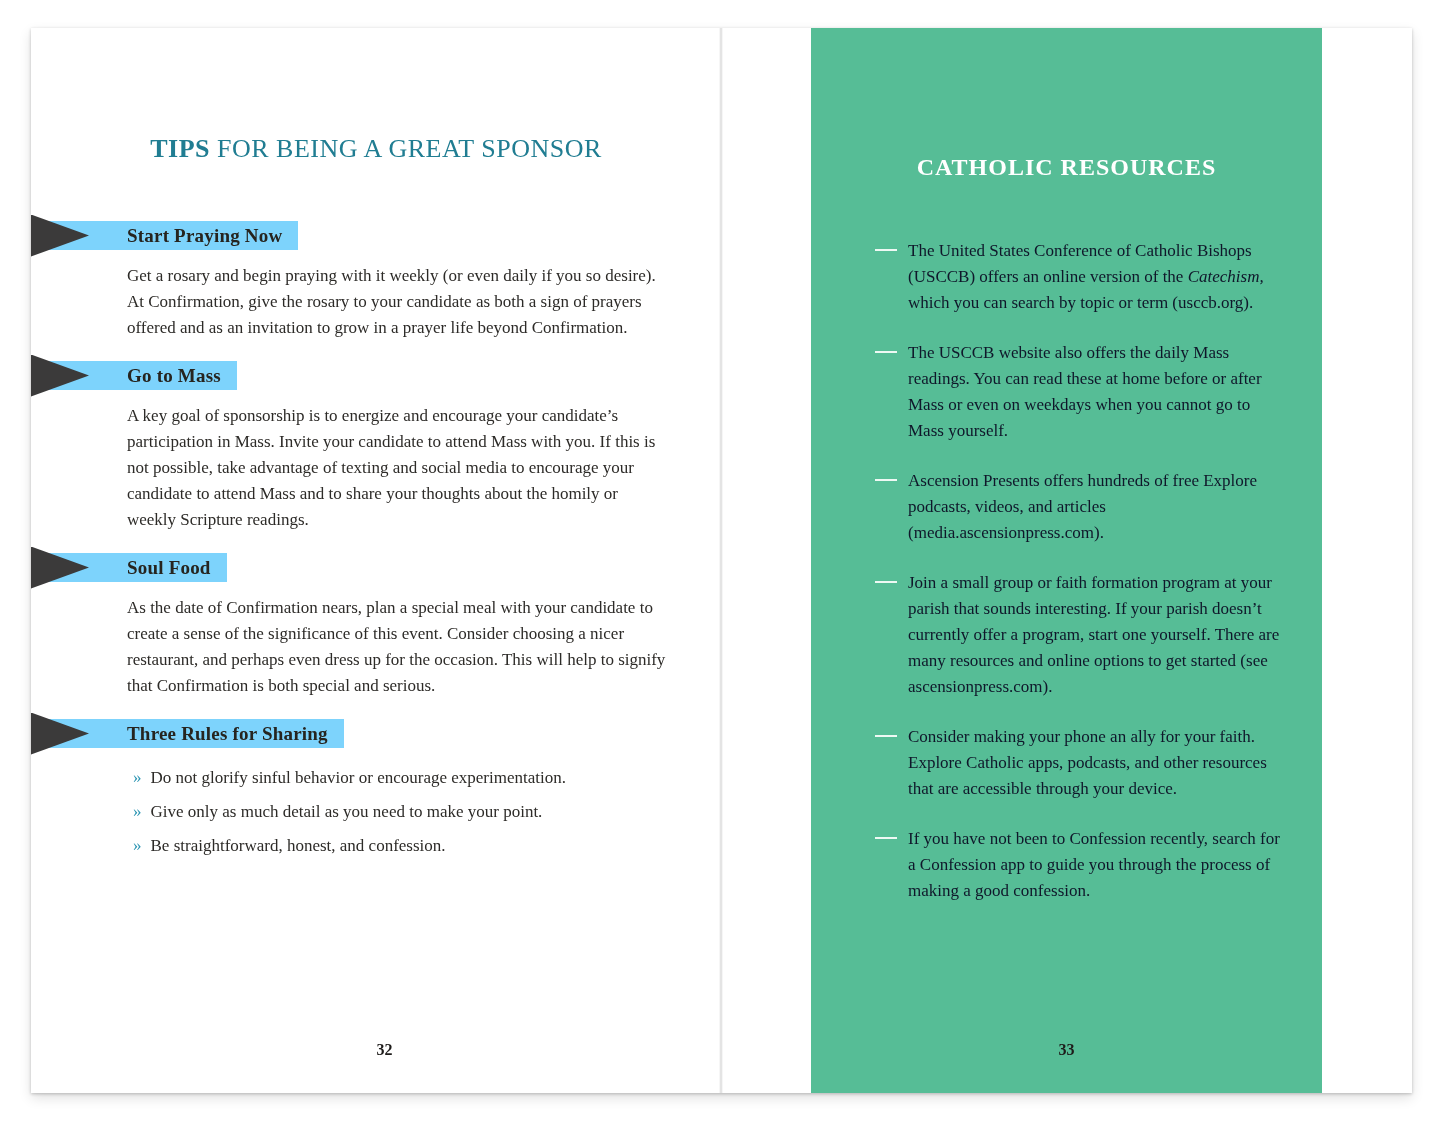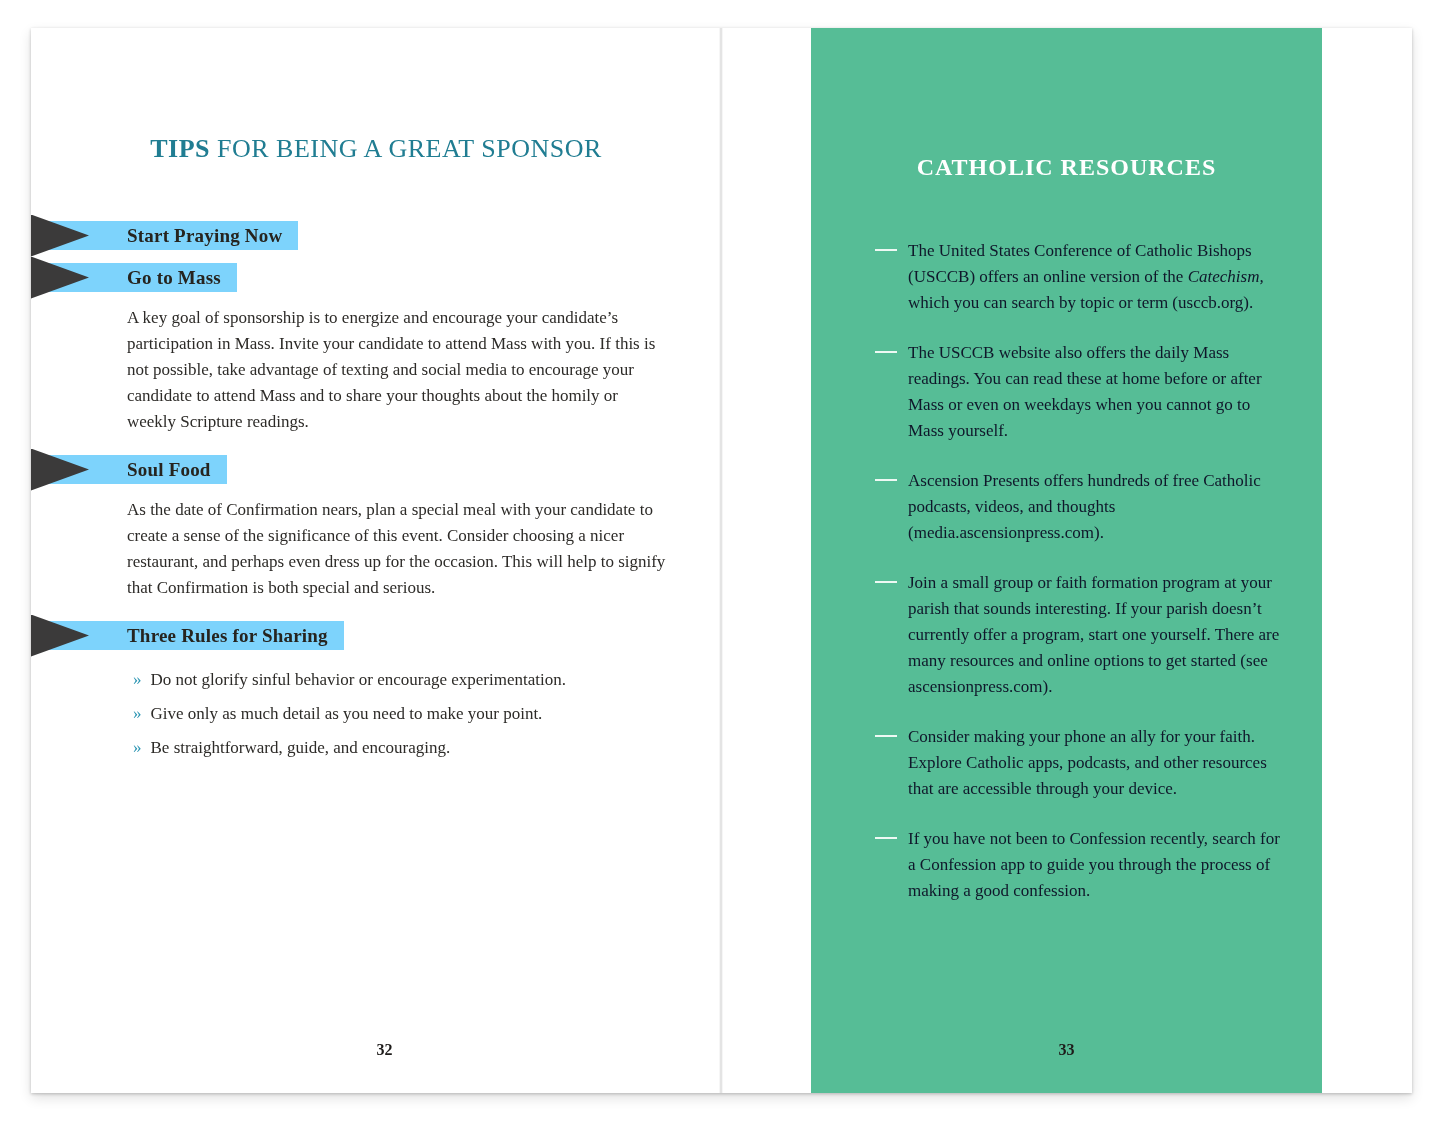--- a/index.html
+++ b/index.html
@@ -141,20 +141,21 @@
   <div class="page-left">
     <h1 class="left-title"><span class="tbold">TIPS</span><span> FOR BEING A GREAT SPONSOR</span></h1>
 
     <div class="sections">
 
       <div class="section">
         <div class="flag">
           <span class="flag-arrow"></span>
           <span class="flag-label">Start Praying Now</span>
         </div>
+        <p class="body-par">Get a rosary and begin praying with it weekly (or even daily if you so desire). At Confirmation, give the rosary to your candidate as both a sign of prayers offered and as an invitation to grow in a prayer life beyond Confirmation.</p>
       </div>
 
       <div class="section">
         <div class="flag">
           <span class="flag-arrow"></span>
           <span class="flag-label">Go to Mass</span>
         </div>
         <p class="body-par">A key goal of sponsorship is to energize and encourage your candidate’s participation in Mass. Invite your candidate to attend Mass with you. If this is not possible, take advantage of texting and social media to encourage your candidate to attend Mass and to share your thoughts about the homily or weekly Scripture readings.</p>
       </div>
 
@@ -167,21 +168,21 @@
       </div>
 
       <div class="section">
         <div class="flag">
           <span class="flag-arrow"></span>
           <span class="flag-label">Three Rules for Sharing</span>
         </div>
         <ul class="rules-list">
           <li><span class="chev">»</span><span>Do not glorify sinful behavior or encourage experimentation.</span></li>
           <li><span class="chev">»</span><span>Give only as much detail as you need to make your point.</span></li>
-          <li><span class="chev">»</span><span>Be straightforward, guide, and encouraging.</span></li>
+          <li><span class="chev">»</span><span>Be straightforward, honest, and confession.</span></li>
         </ul>
       </div>
 
     </div>
 
     <div class="page-num-left">32</div>
   </div>
 
   <div class="page-right">
     <div class="teal-panel">
@@ -194,21 +195,21 @@
           <p class="res-text"><span>The United States Conference of Catholic Bishops (USCCB) offers an online version of the </span><em>Catechism,</em><span> which you can search by topic or term (usccb.org).</span></p>
         </div>
 
         <div class="res-item">
           <span class="dash-icon"></span>
           <p class="res-text">The USCCB website also offers the daily Mass readings. You can read these at home before or after Mass or even on weekdays when you cannot go to Mass yourself.</p>
         </div>
 
         <div class="res-item">
           <span class="dash-icon"></span>
-          <p class="res-text">Ascension Presents offers hundreds of free Catholic podcasts, videos, and thoughts (media.ascensionpress.com).</p>
+          <p class="res-text">Ascension Presents offers hundreds of free Explore podcasts, videos, and articles (media.ascensionpress.com).</p>
         </div>
 
         <div class="res-item">
           <span class="dash-icon"></span>
           <p class="res-text">Join a small group or faith formation program at your parish that sounds interesting. If your parish doesn’t currently offer a program, start one yourself. There are many resources and online options to get started (see ascensionpress.com).</p>
         </div>
 
         <div class="res-item">
           <span class="dash-icon"></span>
           <p class="res-text">Consider making your phone an ally for your faith. Explore Catholic apps, podcasts, and other resources that are accessible through your device.</p>

